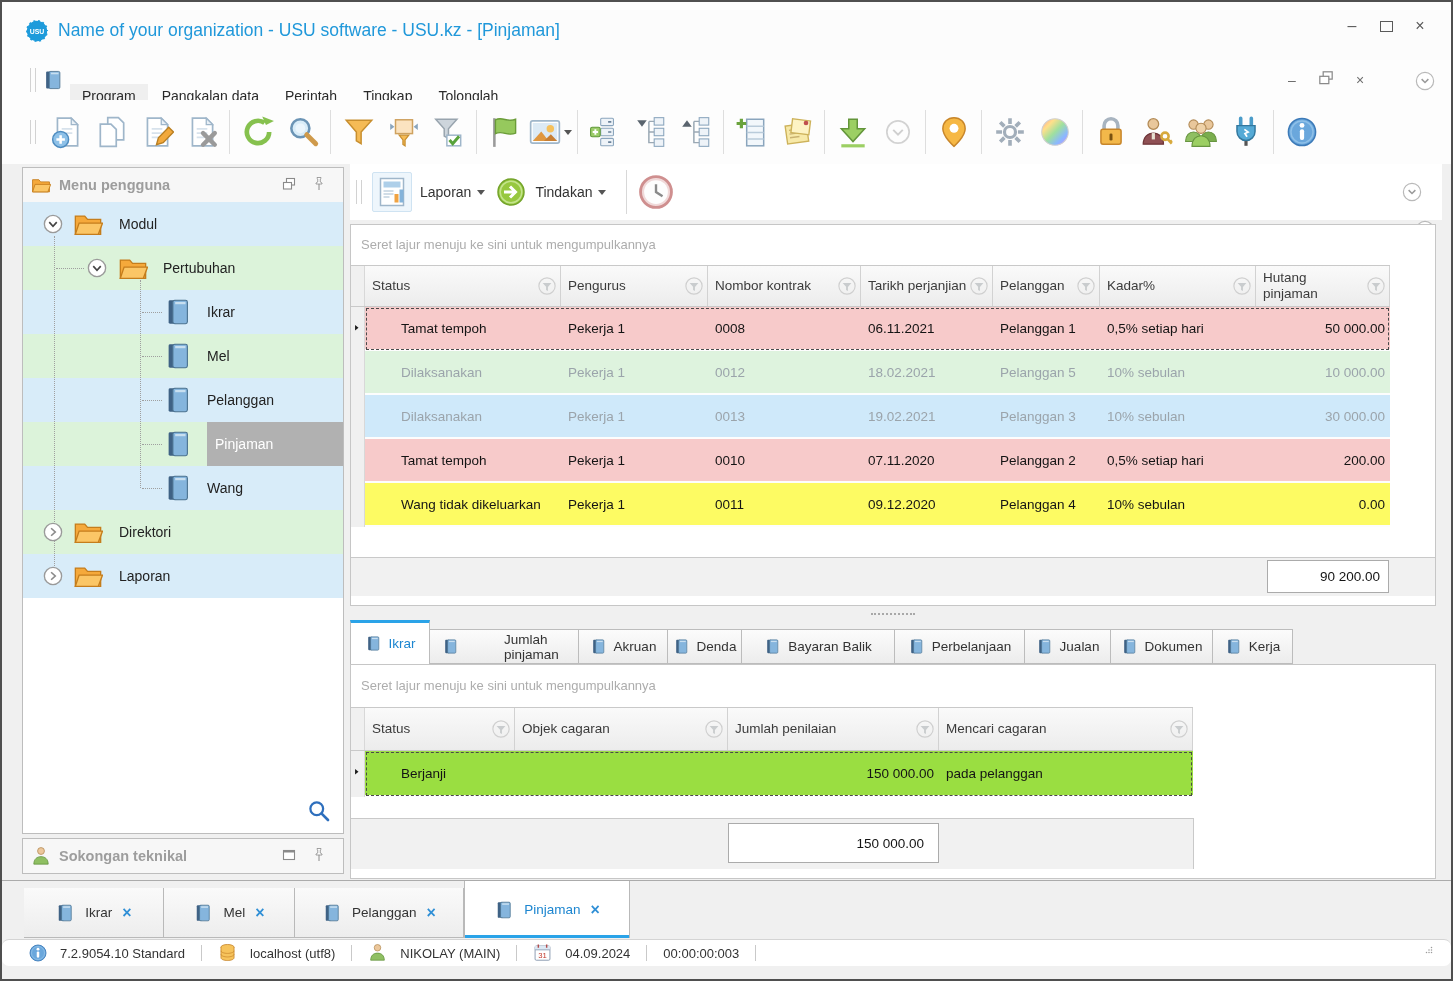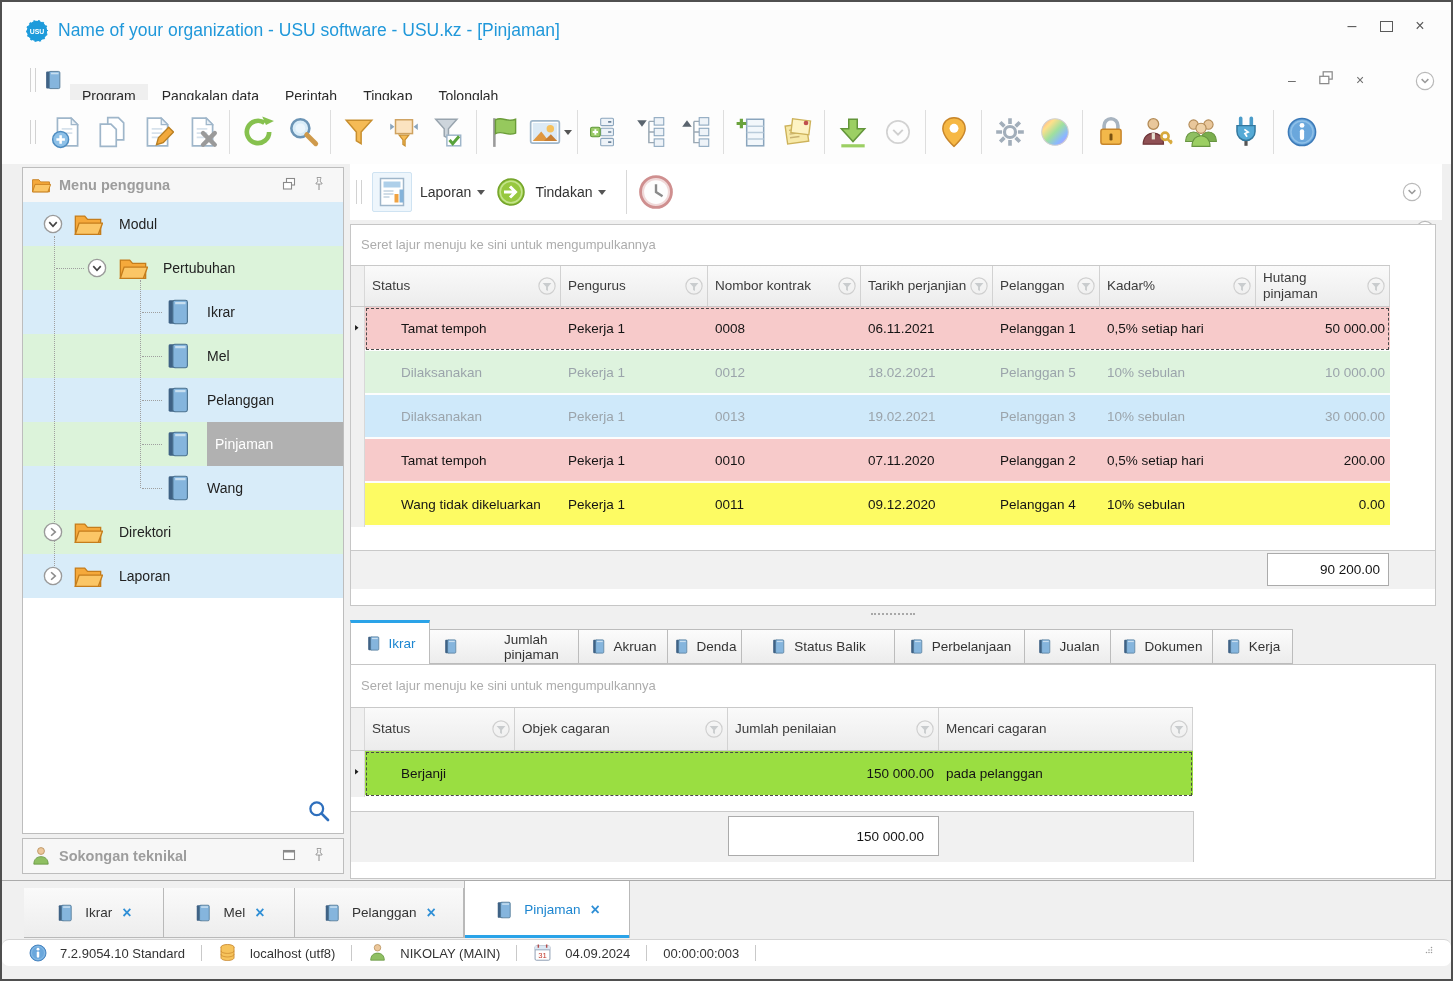--- a/index.html
+++ b/index.html
@@ -81,21 +81,21 @@
   .c-blue .rband{background:#cfe9fa;}
   .c-yellow .rband{background:#fdfb63;}
   .c-lime .rband{background:#9ade41;}
   .dcell{box-sizing:border-box;display:flex;align-items:center;padding:0 7px;font-size:13.5px;
     color:#141414;overflow:hidden;white-space:nowrap;flex:none;}
   .dcell.first{padding-left:36px;}
   .dcell.num{justify-content:flex-end;padding-right:5px;}
   .muted .dcell{color:#9ba4ab;}
   .focused .rband{outline:1px dashed #4a4a4a;outline-offset:-2px;}
   .arrow{position:absolute;left:2px;top:16px;}
-  .gfoot{position:absolute;left:0;bottom:16px;background:#f1f1f1;border-top:1px solid #c9c9c9;}
+  .gfoot{position:absolute;left:0;bottom:9px;background:#f1f1f1;border-top:1px solid #c9c9c9;}
   .grid1 .gfoot{right:0;height:38px;}
   .grid2 .gfoot{width:842px;height:50px;border-right:1px solid #c9c9c9;}
   .sumbox{position:absolute;background:#fff;border:1px solid #ababab;font-size:13.5px;display:flex;
     align-items:center;justify-content:flex-end;box-sizing:border-box;color:#141414;}
   .sum1{right:46px;top:2px;width:122px;height:33px;padding-right:8px;}
   .sum2{left:377px;top:4px;width:211px;height:40px;padding-right:14px;}
   .split{position:absolute;left:348px;top:604px;width:1086px;height:14px;}
   .split i{display:block;width:44px;border-top:2px dotted #a8a8a8;margin:7px auto 0;}
   
   .dtabs{position:absolute;left:348px;top:618px;width:1086px;height:44px;display:flex;align-items:flex-end;}
@@ -722,21 +722,21 @@
             <path d="M13 6.5h11" stroke="#c8dff0" stroke-width="2.4"></path>
           </svg></span>
         <span>Denda</span>
       </div>
       <div class="dtab" style="width: 153px;">
         <span style="width:17px;height:17px"><svg viewBox="0 0 32 32" width="17" height="17">
             <rect x="6" y="3.5" width="8" height="25" rx="1.5" fill="#3f6285"></rect>
             <rect x="10.5" y="3.5" width="15.5" height="25" rx="2" fill="#85b5dd" stroke="#4a718f" stroke-width="1.2"></rect>
             <path d="M13 6.5h11" stroke="#c8dff0" stroke-width="2.4"></path>
           </svg></span>
-        <span>Status Balik</span>
+        <span>Bayaran Balik</span>
       </div>
       <div class="dtab" style="width: 130px;">
         <span style="width:17px;height:17px"><svg viewBox="0 0 32 32" width="17" height="17">
             <rect x="6" y="3.5" width="8" height="25" rx="1.5" fill="#3f6285"></rect>
             <rect x="10.5" y="3.5" width="15.5" height="25" rx="2" fill="#85b5dd" stroke="#4a718f" stroke-width="1.2"></rect>
             <path d="M13 6.5h11" stroke="#c8dff0" stroke-width="2.4"></path>
           </svg></span>
         <span>Perbelanjaan</span>
       </div>
       <div class="dtab" style="width: 86px;">

